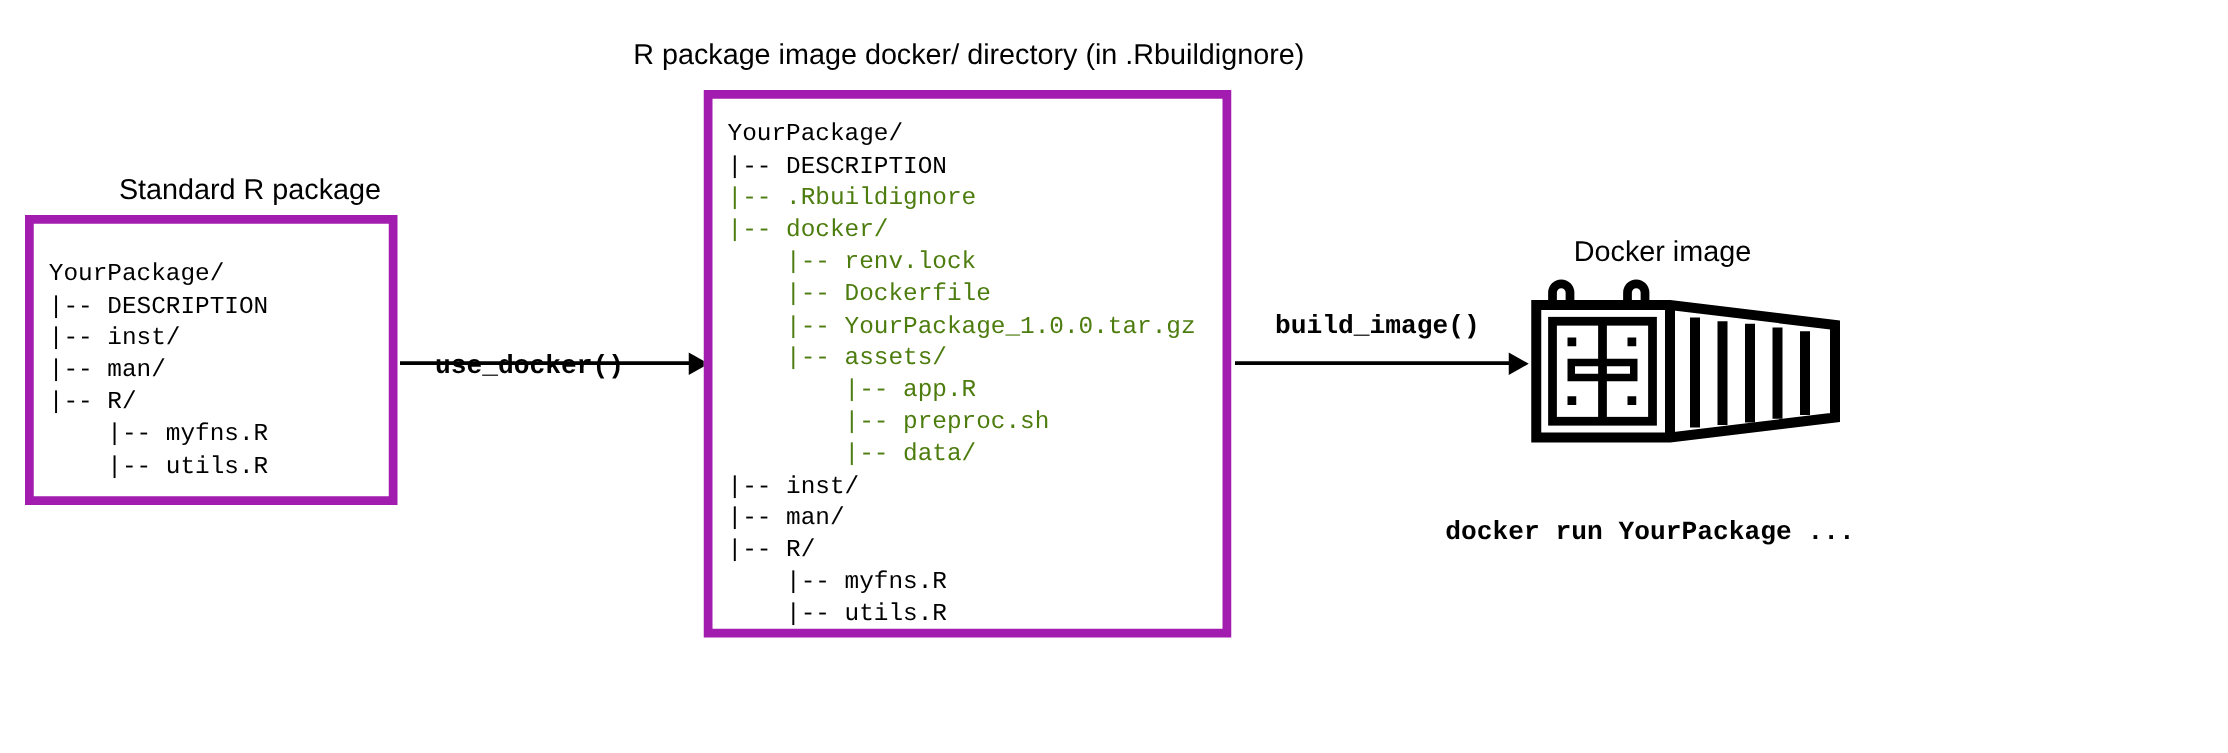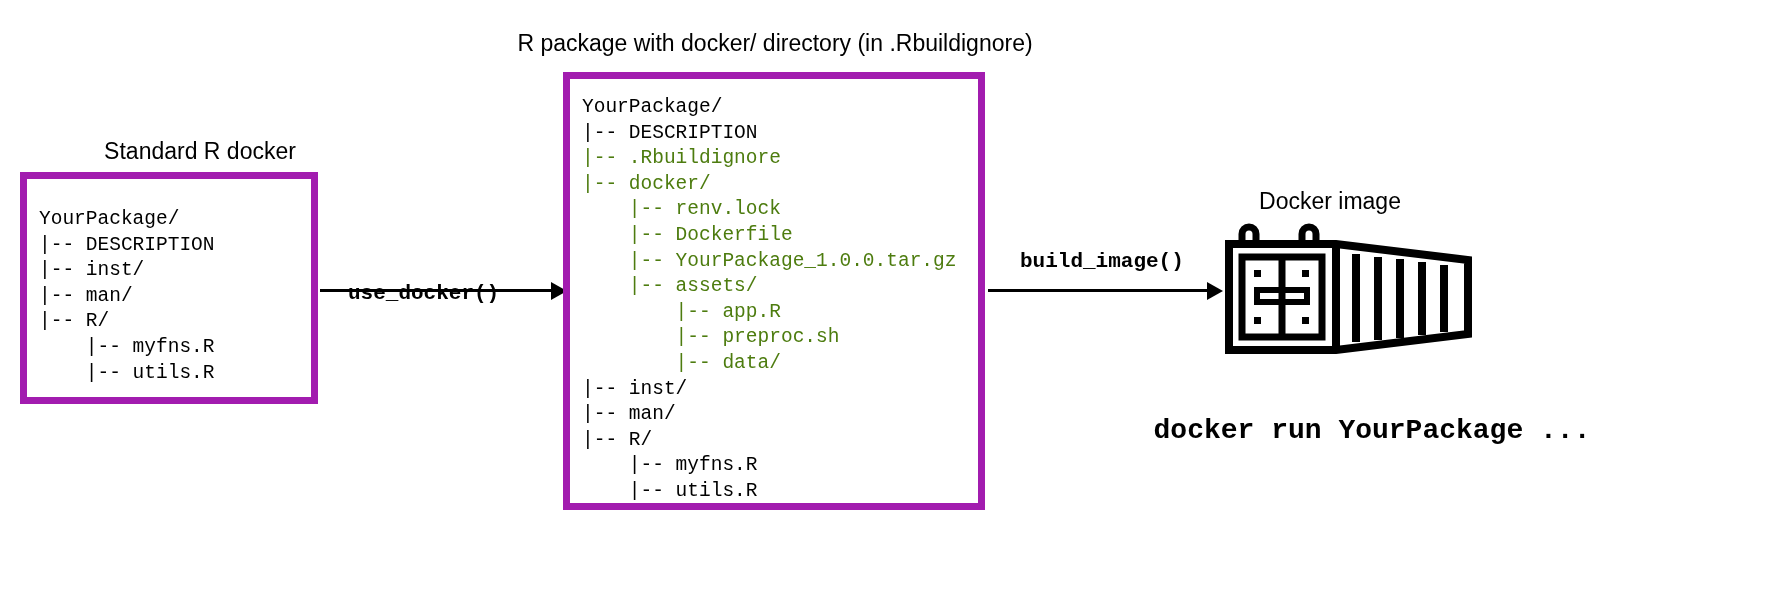--- a/index.html
+++ b/index.html
@@ -69,31 +69,31 @@
   
   .container-icon {
     position: absolute;
   }
 </style>
 </head>
 <body>
 
 <div id="canvas">
 
-  <div class="caption" style="left:20px; top:138px; width:360px;">Standard R docker</div>
+  <div class="caption" style="left:20px; top:138px; width:360px;">Standard R package</div>
 
   <div class="tree-box" style="left:20px; top:172px; width:298px; height:232px;">
     <div class="tree" style="position:absolute; left:12px; top:28px;" id="left-tree"><div class="tree-line">YourPackage/</div><div class="tree-line">|-- DESCRIPTION</div><div class="tree-line">|-- inst/</div><div class="tree-line">|-- man/</div><div class="tree-line">|-- R/</div><div class="tree-line">    |-- myfns.R</div><div class="tree-line">    |-- utils.R</div></div>
   </div>
 
   <div class="mono-label" style="left:348px; top:250px;margin-top:32px;">use_docker()</div>
   <div class="arrow-line" style="left:320px; top:289px; width:234px;"></div>
   <div class="arrow-head" style="left:551px; top:282px;"></div>
 
-  <div class="caption" style="left:440px; top:30px; width:670px;">R package with docker/ directory (in .Rbuildignore)</div>
+  <div class="caption" style="left:440px; top:30px; width:670px;">R package image docker/ directory (in .Rbuildignore)</div>
 
   <div class="tree-box" style="left:563px; top:72px; width:422px; height:438px;">
     <div class="tree" style="position:absolute; left:12px; top:16px;" id="middle-tree"><div class="tree-line">YourPackage/</div><div class="tree-line">|-- DESCRIPTION</div><div class="tree-line blue">|-- .Rbuildignore</div><div class="tree-line blue">|-- docker/</div><div class="tree-line blue">    |-- renv.lock</div><div class="tree-line blue">    |-- Dockerfile</div><div class="tree-line blue">    |-- YourPackage_1.0.0.tar.gz</div><div class="tree-line blue">    |-- assets/</div><div class="tree-line blue">        |-- app.R</div><div class="tree-line blue">        |-- preproc.sh</div><div class="tree-line blue">        |-- data/</div><div class="tree-line">|-- inst/</div><div class="tree-line">|-- man/</div><div class="tree-line">|-- R/</div><div class="tree-line">    |-- myfns.R</div><div class="tree-line">    |-- utils.R</div></div>
   </div>
 
   <div class="mono-label" style="left:1020px; top:250px;text-align:center;">build_image()</div>
   <div class="arrow-line" style="left:988px; top:289px; width:222px;"></div>
   <div class="arrow-head" style="left:1207px; top:282px;"></div>
 
   <div class="caption" style="left:1190px; top:188px; width:280px;">Docker image</div>
@@ -120,15 +120,15 @@
       <rect x="78" y="95" width="7" height="7" fill="#000"></rect>
 
       <line x1="132" y1="32" x2="132" y2="120" stroke="#000" stroke-width="8"></line>
       <line x1="154" y1="35" x2="154" y2="118" stroke="#000" stroke-width="8"></line>
       <line x1="176" y1="37" x2="176" y2="116" stroke="#000" stroke-width="8"></line>
       <line x1="198" y1="40" x2="198" y2="113" stroke="#000" stroke-width="8"></line>
       <line x1="220" y1="43" x2="220" y2="110" stroke="#000" stroke-width="8"></line>
     </svg>
   </div>
 
-  <div class="mono-label" style="left:1372px; top:415px; transform:translateX(-50%); font-size:28px;">docker run YourPackage ...</div>
+  <div class="mono-label" style="left:1320px; top:415px; transform:translateX(-50%); font-size:21px;">docker run YourPackage ...</div>
 
 </div>
 
 </body></html>

